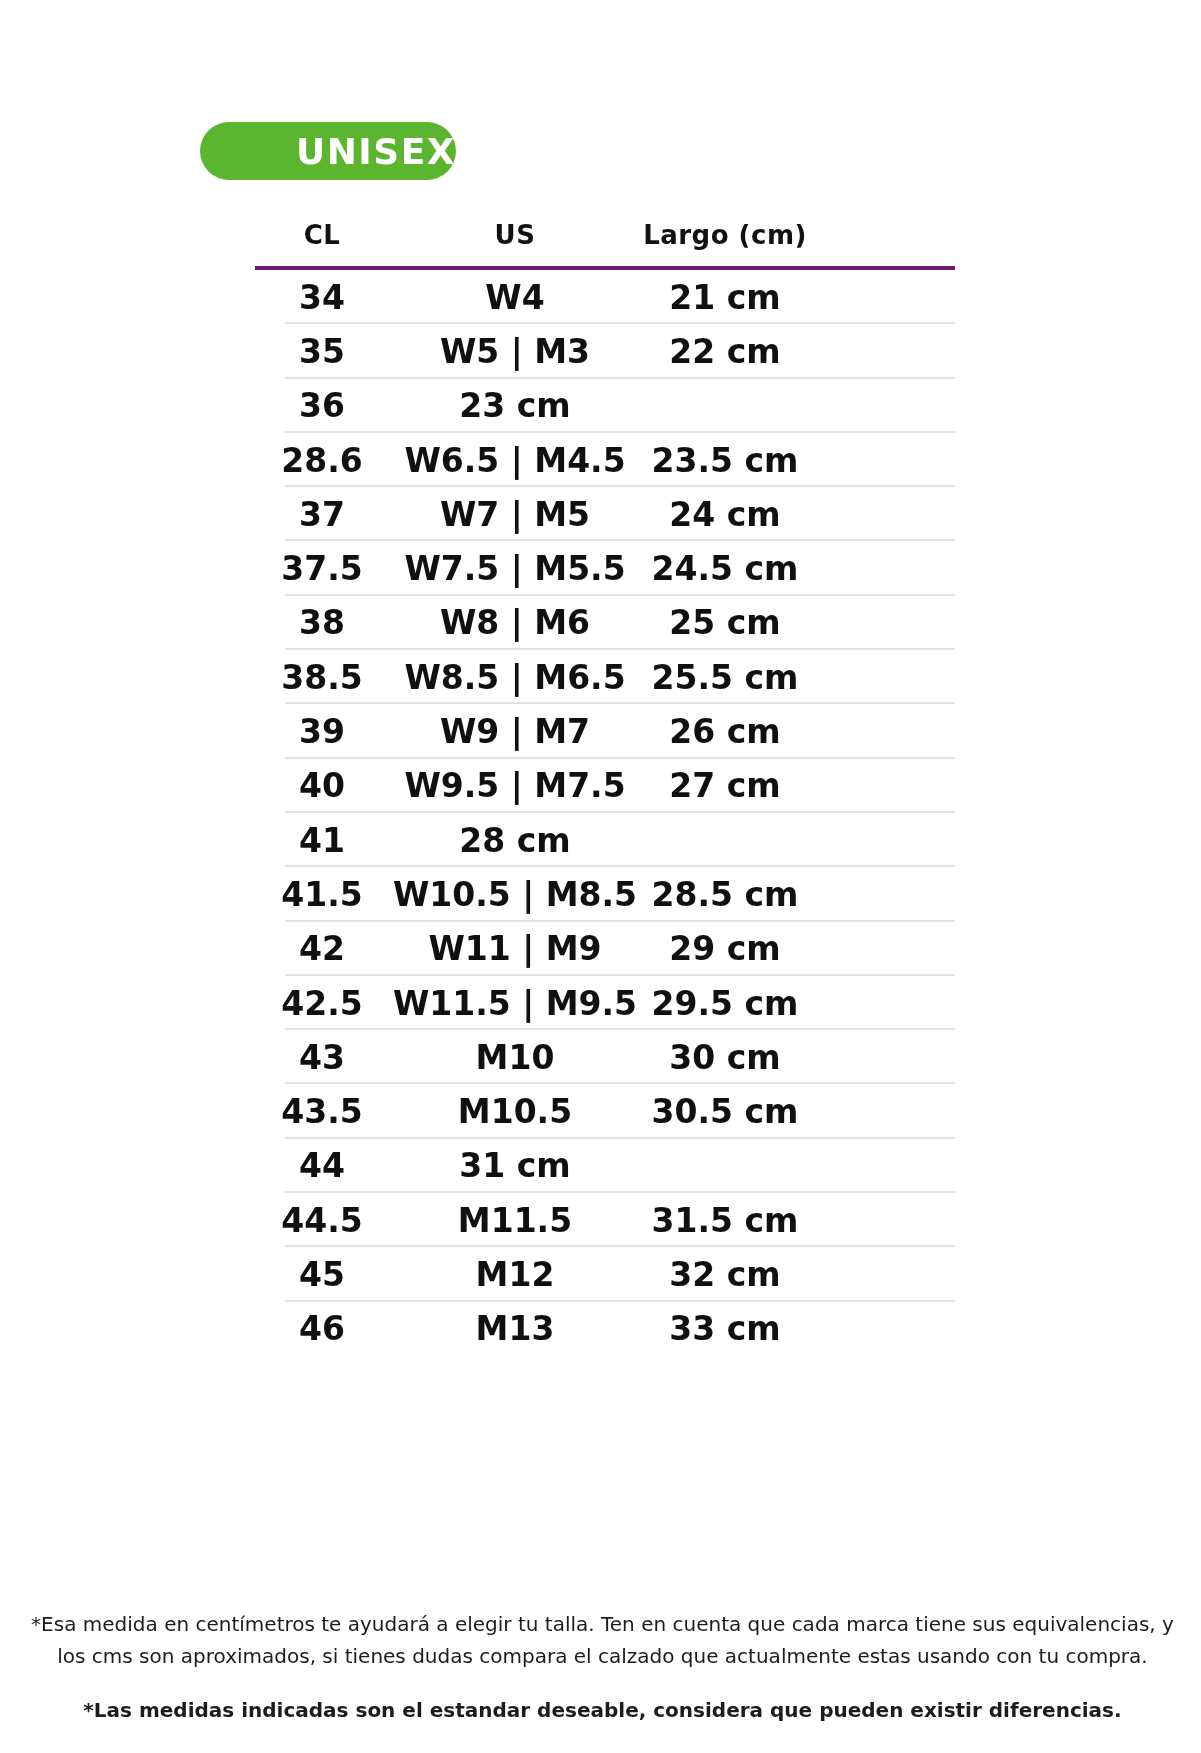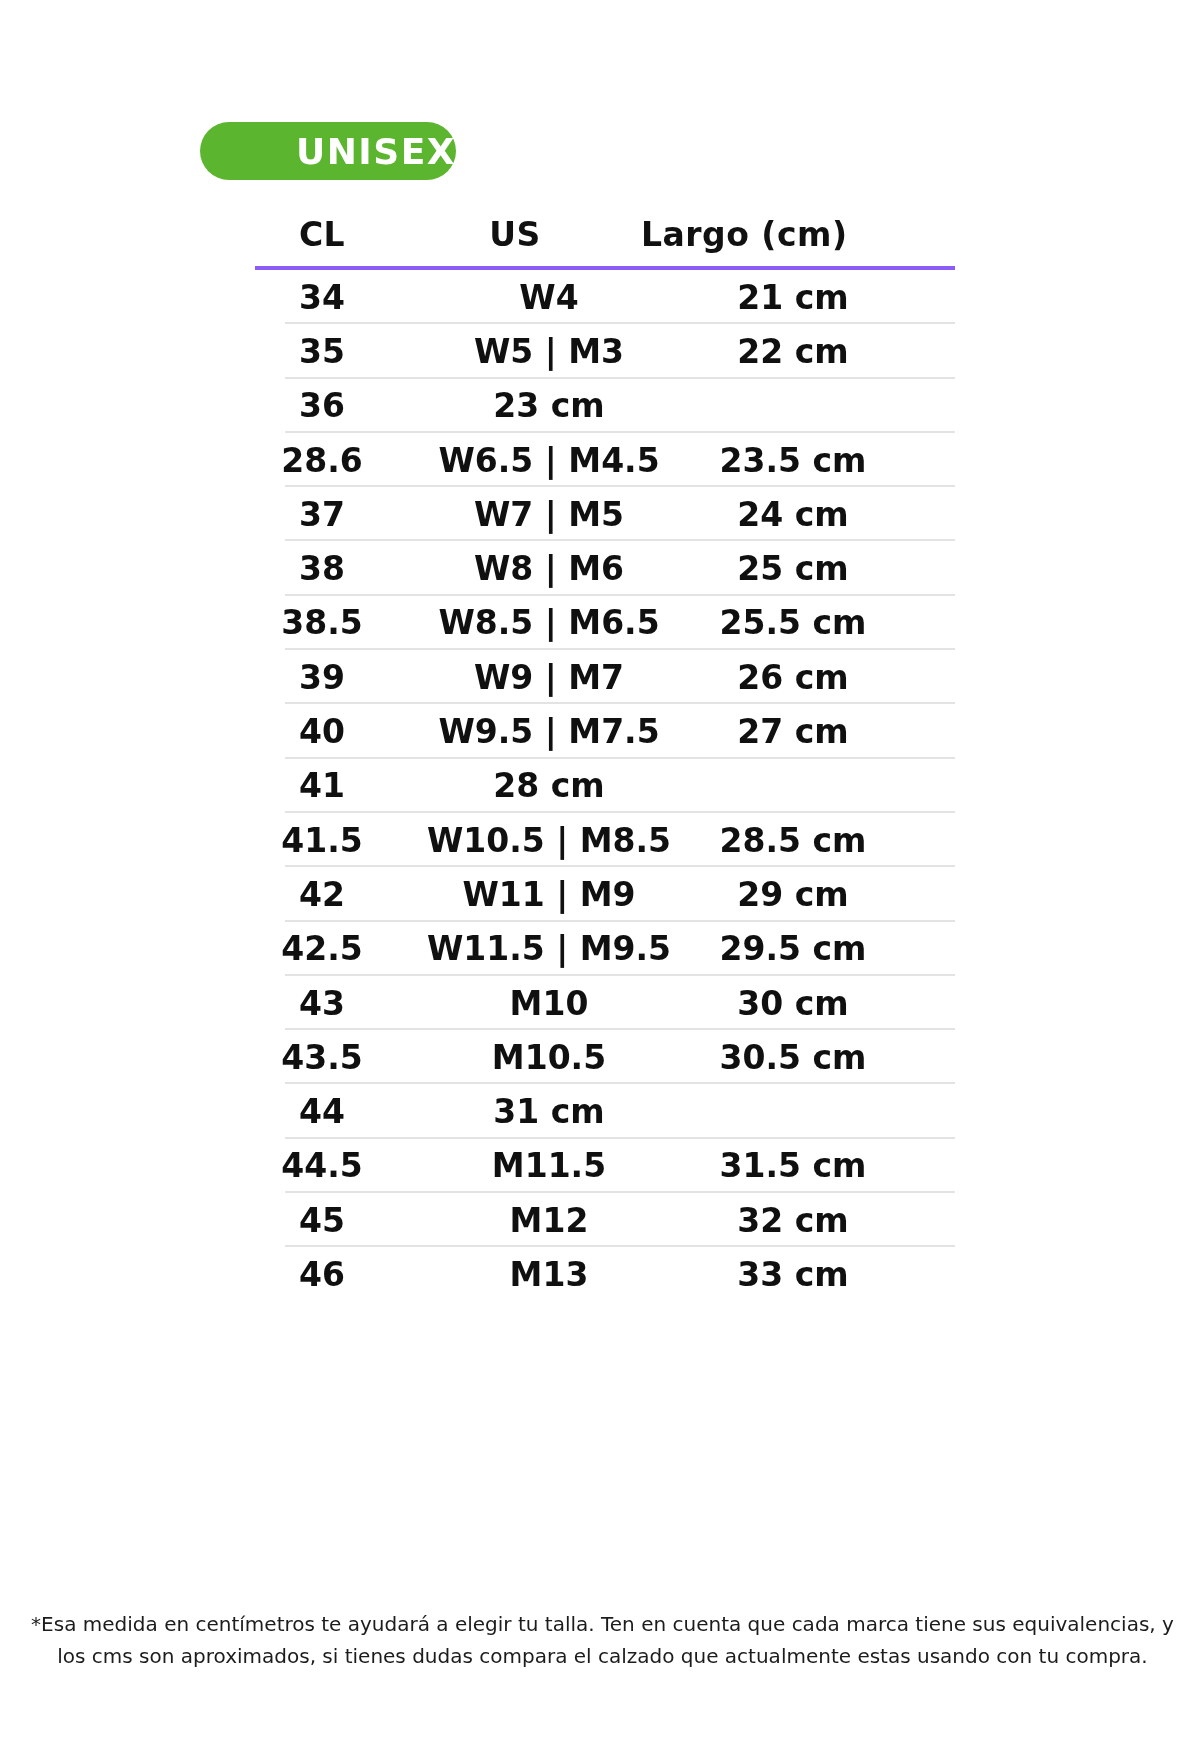--- a/index.html
+++ b/index.html
@@ -36,39 +36,38 @@
     position: absolute;
     left: 255px;
     top: 203px;
     width: 700px;
   }
   .thead {
     display: grid;
     grid-template-columns: 134px 252px 168px 1fr;
     height: 63px;
     align-items: center;
-    border-bottom: 4px solid #8b5cf6;
-    font-size: 33px;
+    border-bottom: 4px solid #701a75;
+    font-size: 26px;
     font-weight: 800;
     letter-spacing: 0.5px;
   }
   .thead > div {
     text-align: center;
     white-space: nowrap;
   }
   .tbody .row {
     position: relative;
     display: grid;
     grid-template-columns: 134px 252px 168px 1fr;
     height: 54.3px;
     align-items: center;
     font-size: 33px;
     font-weight: 700;
     color: #101010;
-    gap: 34px;
   }
   .tbody .row > div {
     text-align: center;
     white-space: nowrap;
   }
   .tbody .row:not(:last-child)::after {
     content: "";
     position: absolute;
     left: 30px;
     right: 0;
@@ -144,20 +143,26 @@
           <div></div>
         </div>
 
         <div class="row">
           <div>37</div>
           <div>W7 | M5</div>
           <div>24 cm</div>
           <div></div>
         </div>
 
+        <div class="row">
+          <div>37.5</div>
+          <div>W7.5 | M5.5</div>
+          <div>24.5 cm</div>
+          <div></div>
+        </div>
 
         <div class="row">
           <div>38</div>
           <div>W8 | M6</div>
           <div>25 cm</div>
           <div></div>
         </div>
 
         <div class="row">
           <div>38.5</div>
@@ -245,15 +250,16 @@
           <div>46</div>
           <div>M13</div>
           <div>33 cm</div>
           <div></div>
         </div>
       </div>
   </div>
 
   <div class="notes">
     <p class="note-1">*Esa medida en centímetros te ayudará a elegir tu talla. Ten en cuenta que cada marca tiene sus equivalencias, y los cms son aproximados, si tienes dudas compara el calzado que actualmente estas usando con tu compra.</p>
+    <p class="note-2">*Las medidas indicadas son el estandar deseable, considera que pueden existir diferencias.</p>
   </div>
 
 </div>
 
 </body></html>

